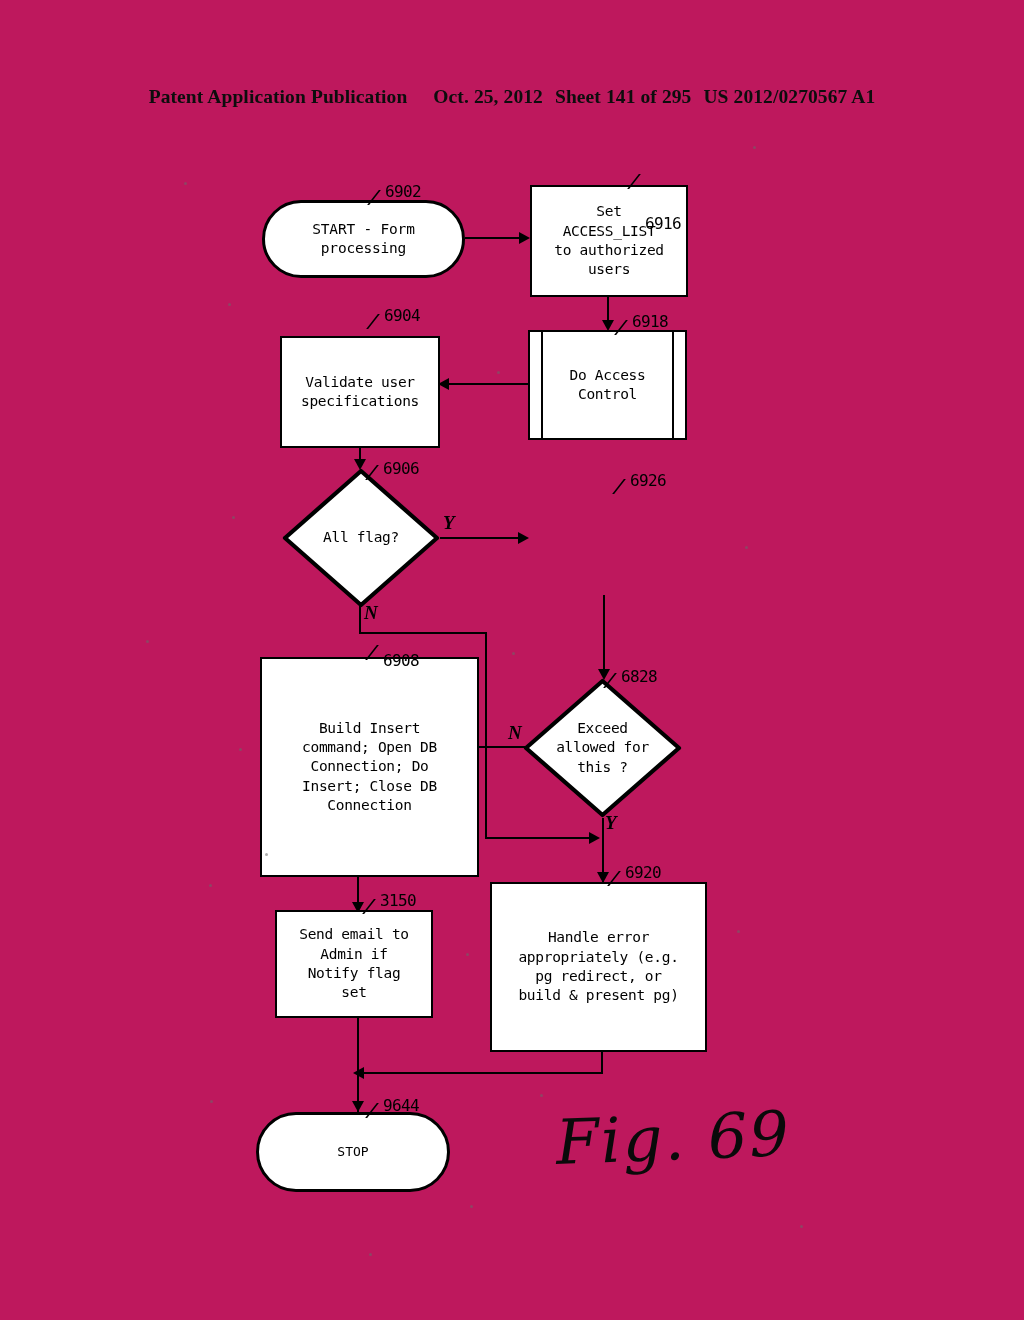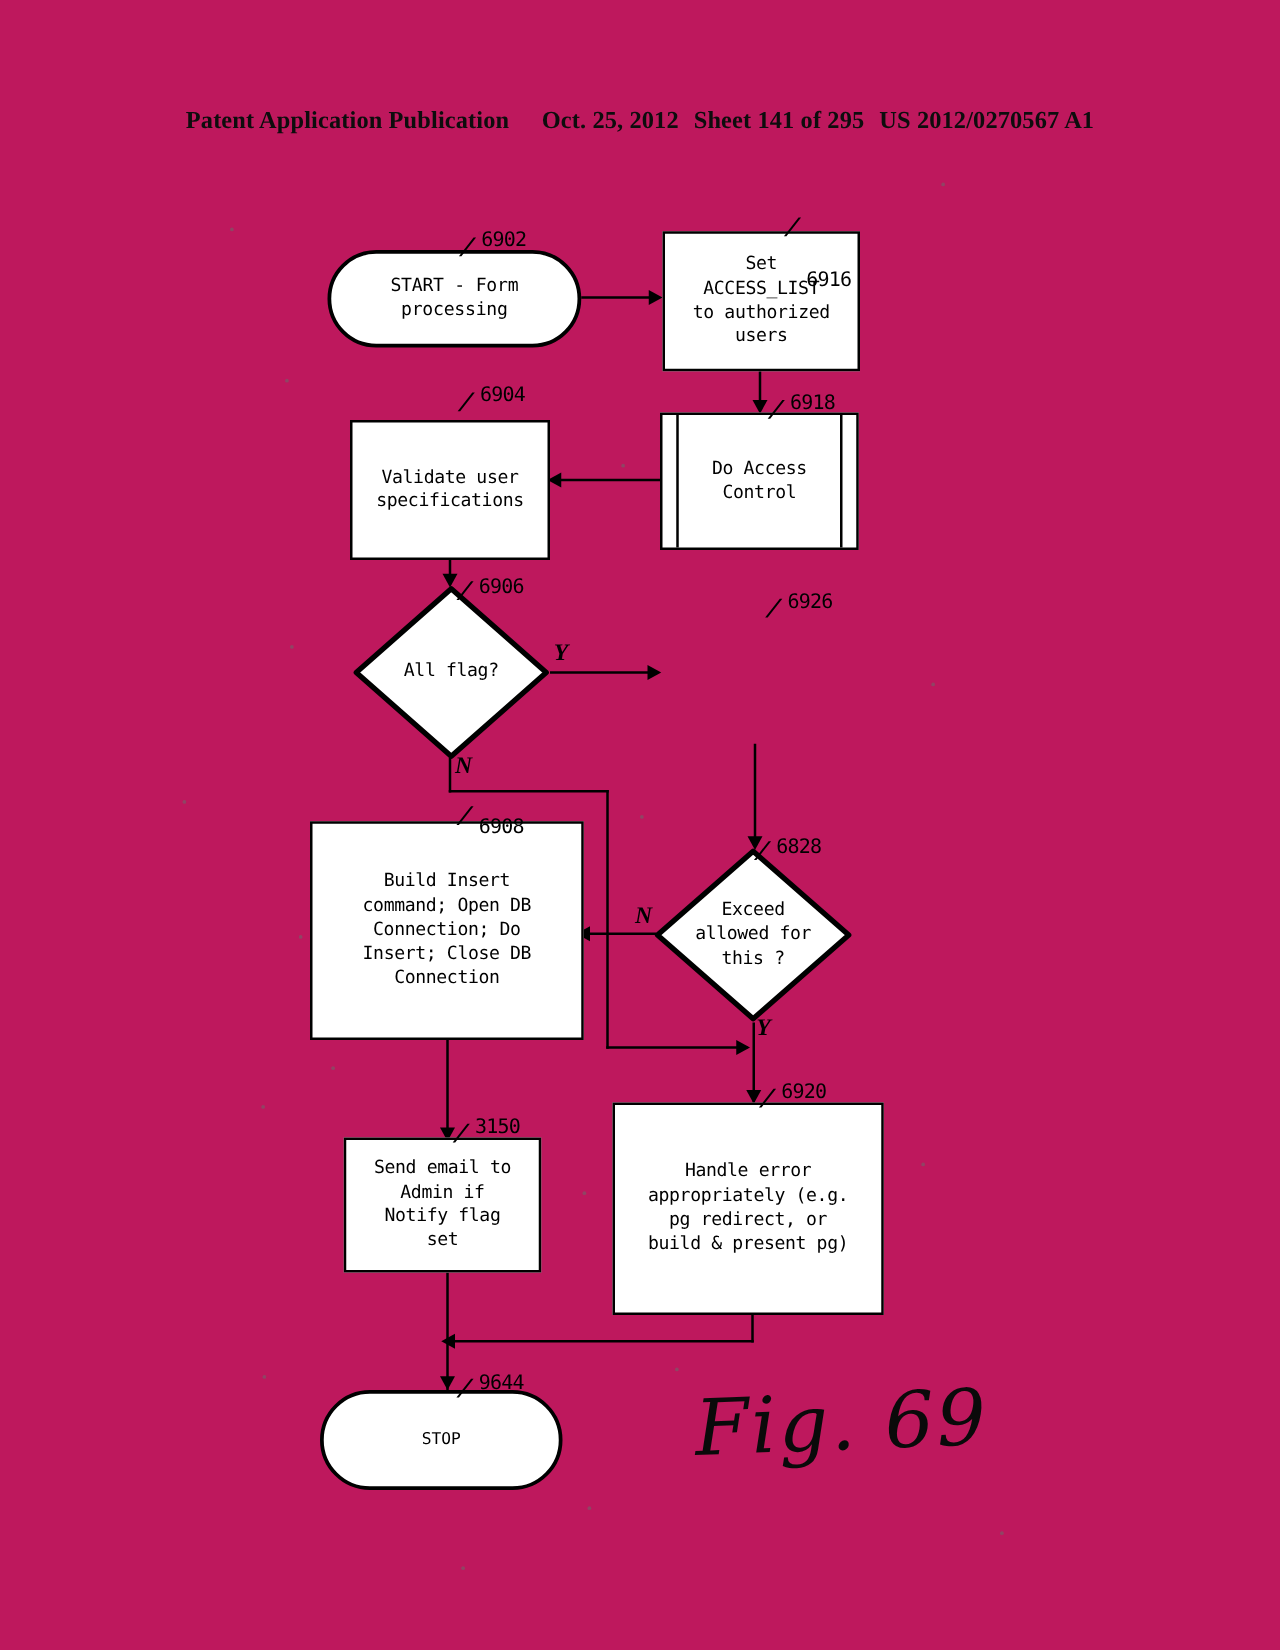--- a/index.html
+++ b/index.html
@@ -261,21 +261,21 @@
     <span class="txt">All flag?</span>
   </div>
   <div class="ref-tick" style="left:371px; top:465px;"></div>
   <div class="ref" style="left:383px; top:459px;">6906</div>
   <div class="branch" style="left:443px; top:512px;">Y</div>
   <div class="branch" style="left:364px; top:602px;">N</div>
 
   <div class="ref-tick" style="left:618px; top:479px;"></div>
   <div class="ref" style="left:630px; top:471px;">6926</div>
 
-  <div class="node pbox" id="node-build-insert" style="left:248px; top:657px; width:219px; height:175px;">
+  <div class="node pbox" id="node-build-insert" style="left:260px; top:657px; width:219px; height:220px;">
     <span class="txt">Build Insert
 command; Open DB
 Connection; Do
 Insert; Close DB
 Connection</span>
   </div>
   <div class="ref-tick" style="left:371px; top:645px;"></div>
   <div class="ref" style="left:383px; top:603px;margin-top:48px;">6908</div>
 
   <div class="diamond-wrap" id="node-exceed-allowed" style="left:523px; top:678px; width:159px; height:140px;">

